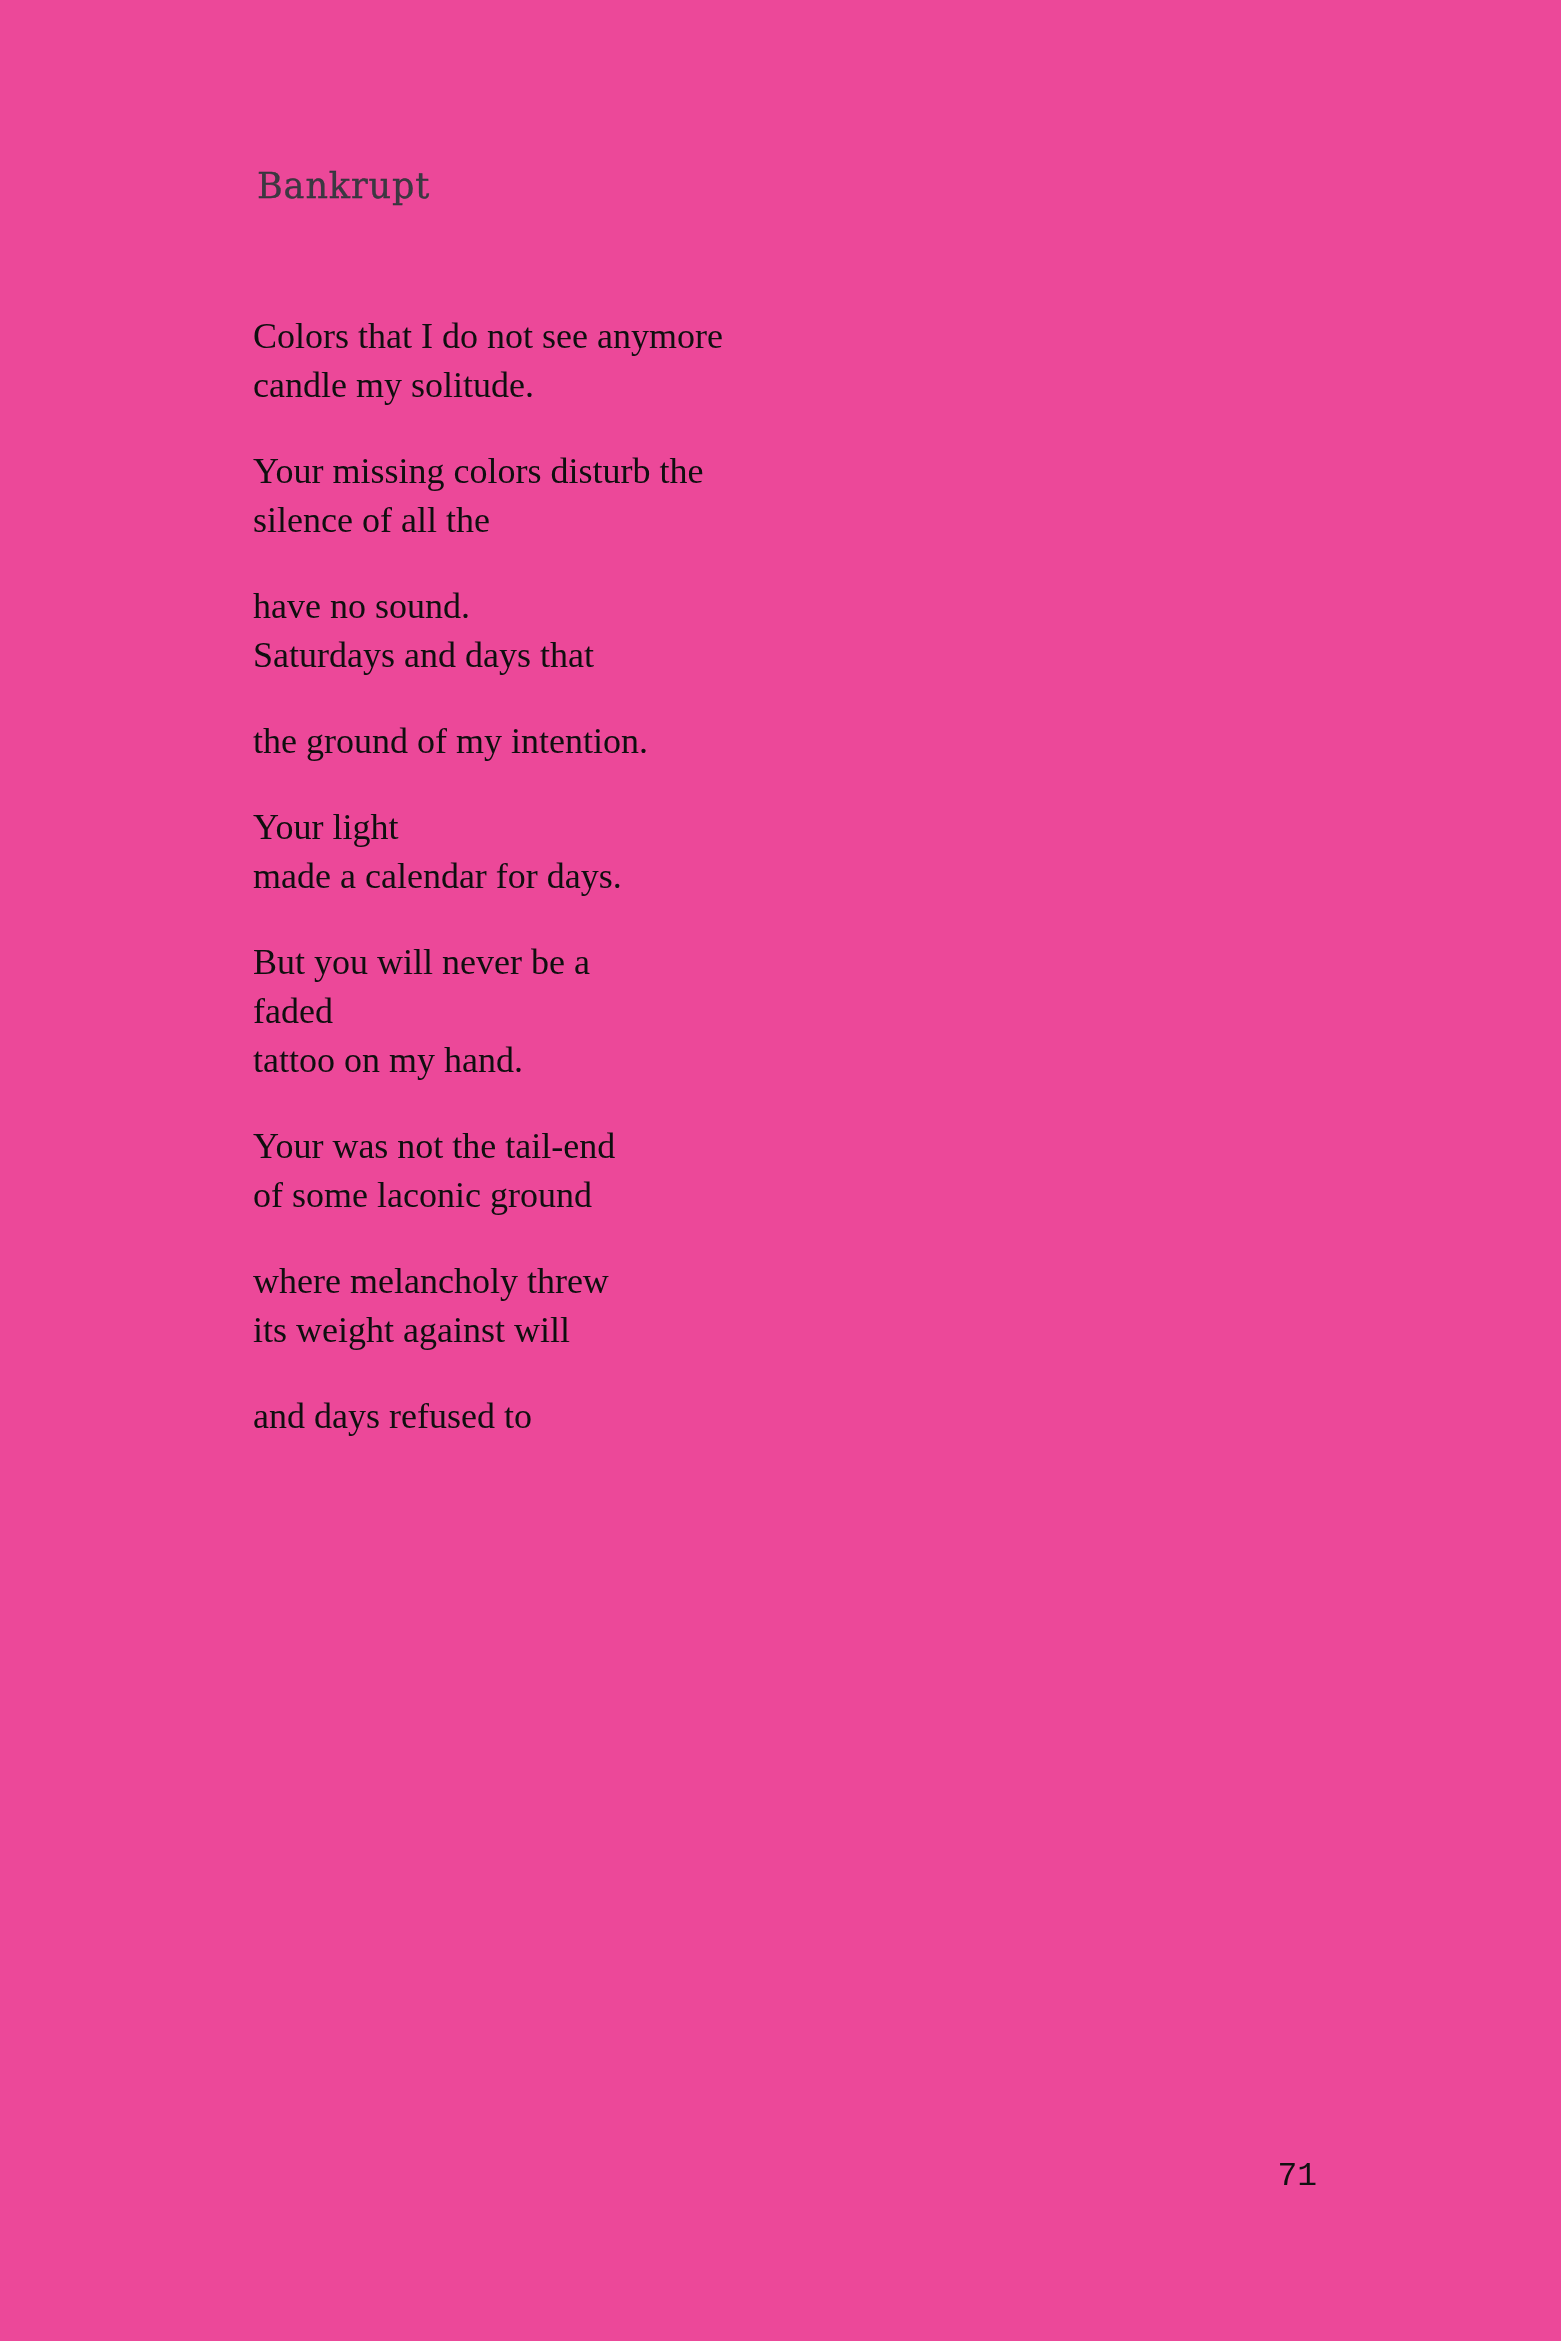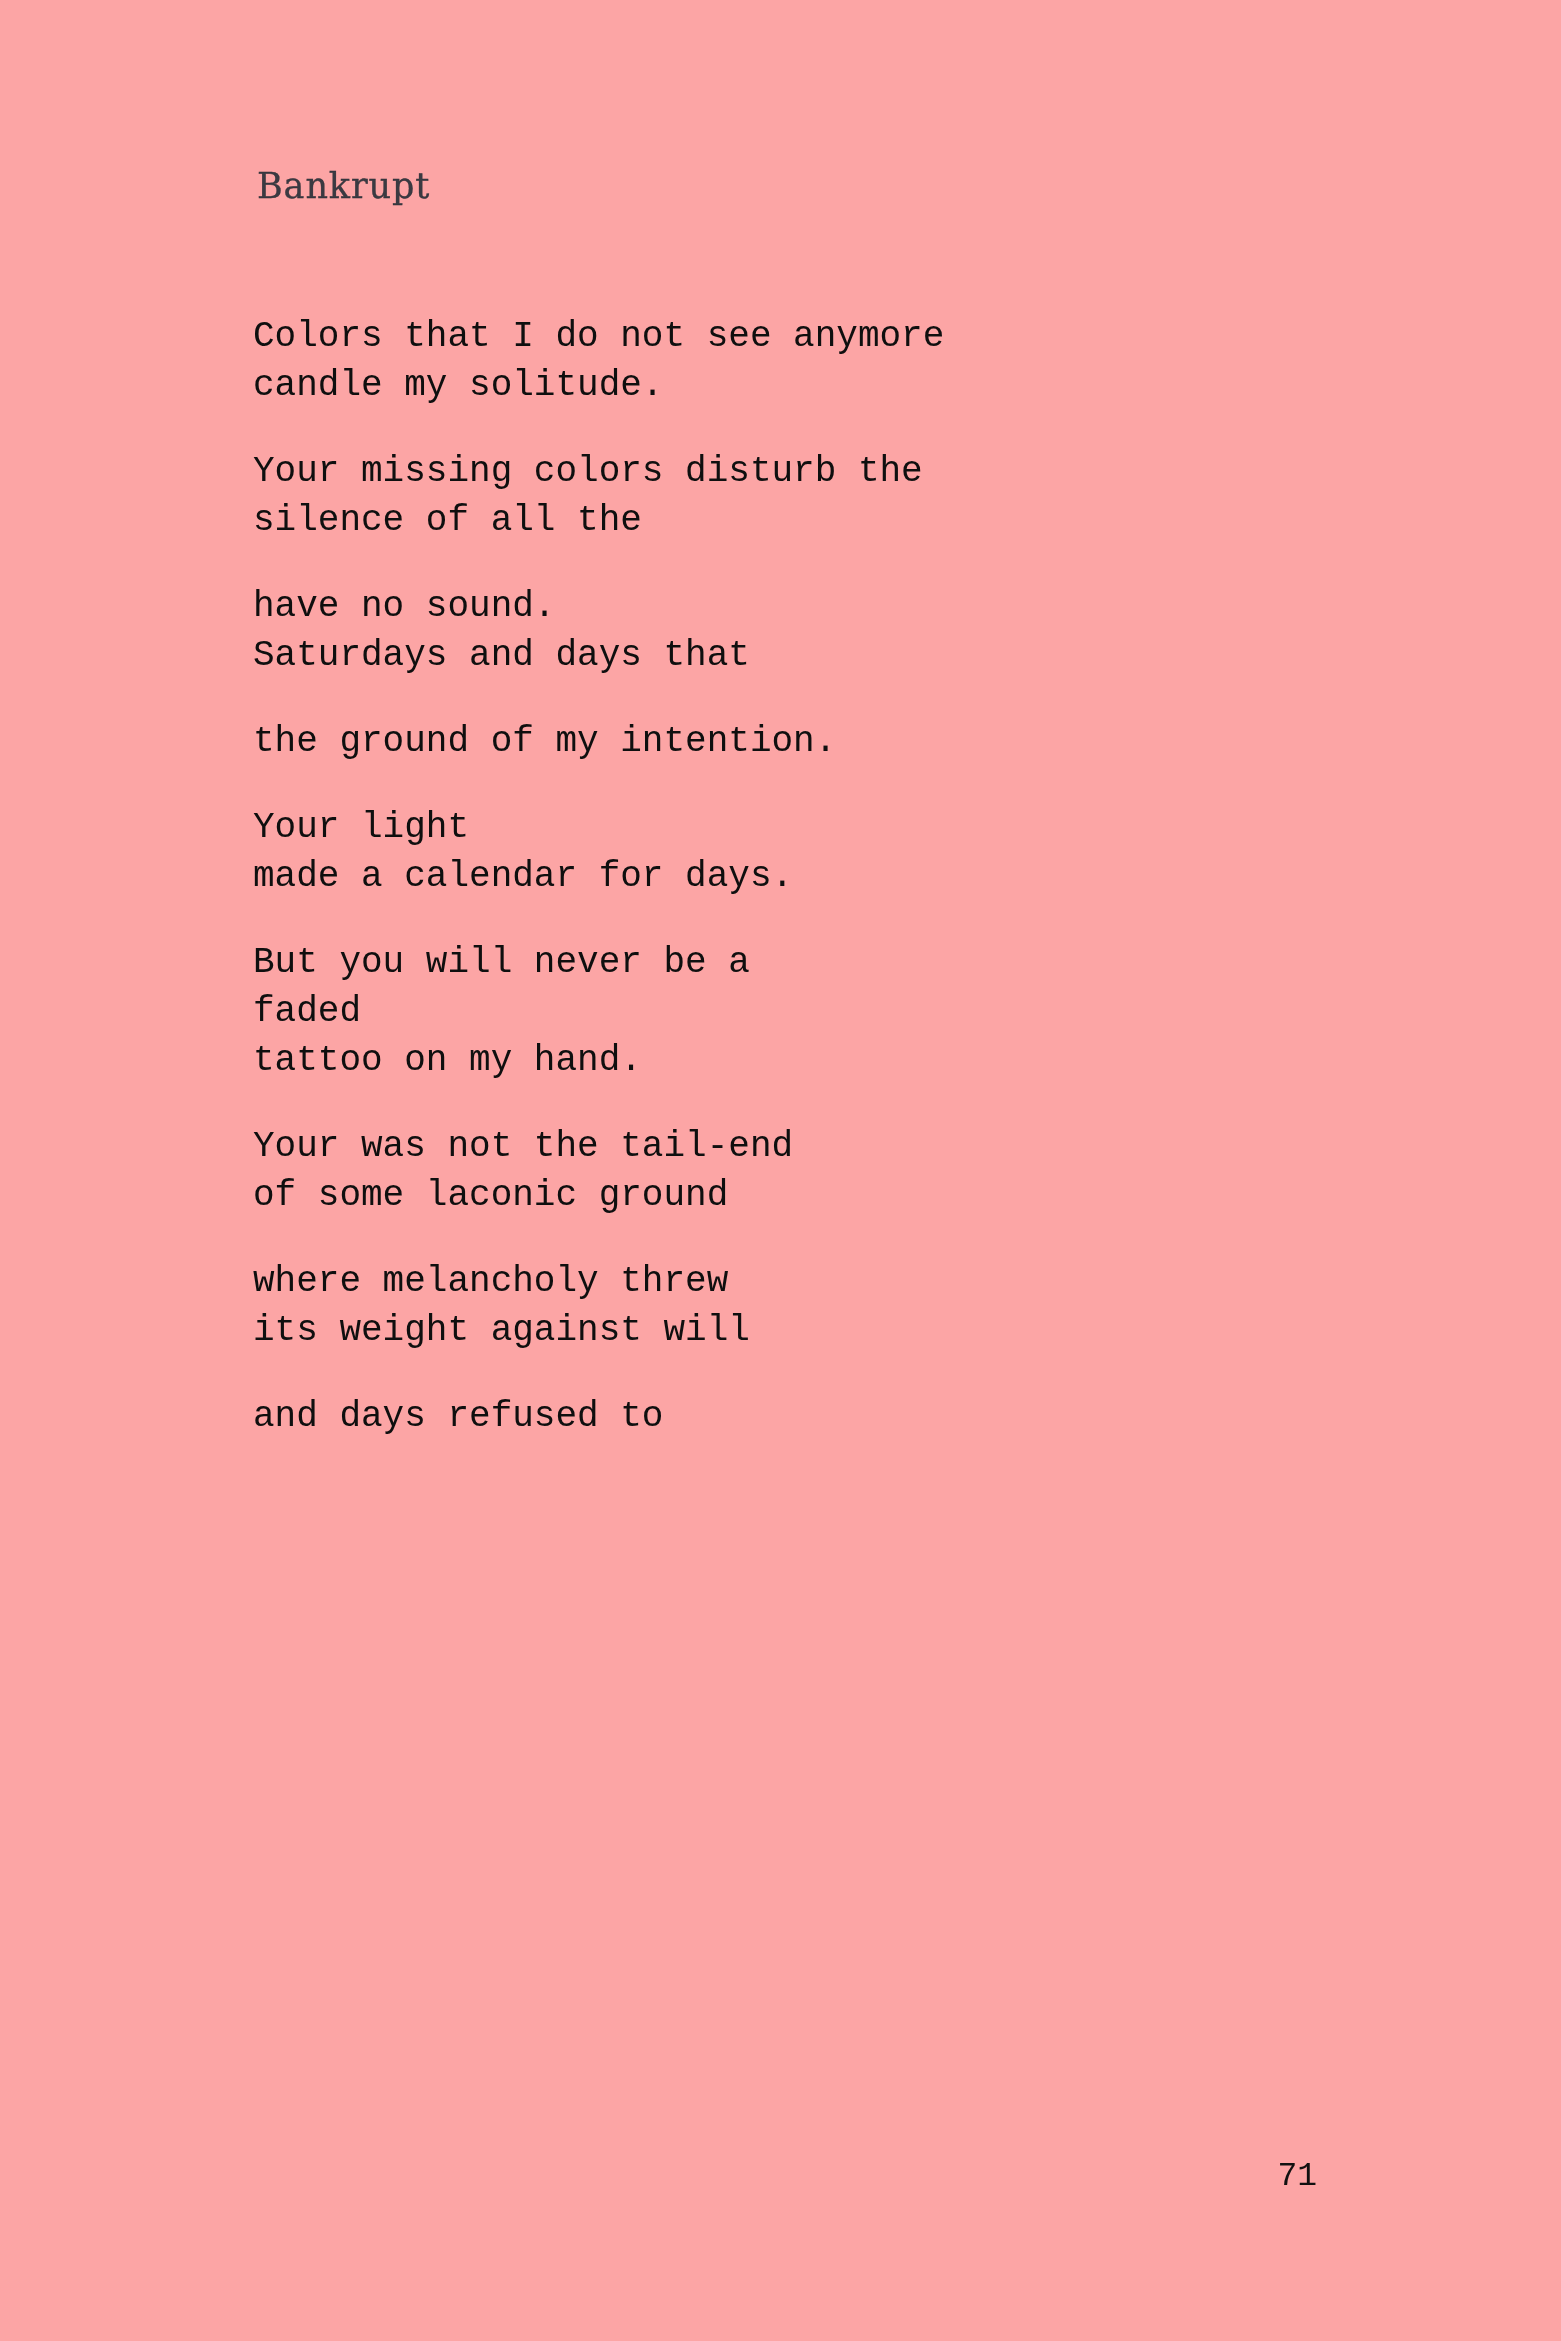--- a/index.html
+++ b/index.html
@@ -15,21 +15,21 @@
     color: #111111;
     overflow: hidden;
   }
 
   .page {
     position: absolute;
     top: 0;
     left: 0;
     width: 1561px;
     height: 2342px;
-    background: #fca5a5;
+    background: #ec4899;
   }
 
   .poem-title {
     position: absolute;
     left: 257px;
     top: 143px;
     font-family: "DejaVu Serif", serif;
     font-size: 35px;
     letter-spacing: 0.9px;
     color: #3a3a42;
@@ -42,21 +42,21 @@
     left: 253px;
     top: 312px;
     width: 954px;
   }
 
   .stanza {
     margin: 0 0 37px 0;
   }
 
   .line {
-    font-family: Liberation Mono, monospace;
+    font-family: Liberation Serif, serif;
     font-size: 36px;
     line-height: 49px;
     color: #0f0f0f;
     white-space: pre;
   }
 
   .page-number {
     position: absolute;
     right: 244px;
     bottom: 147px;

